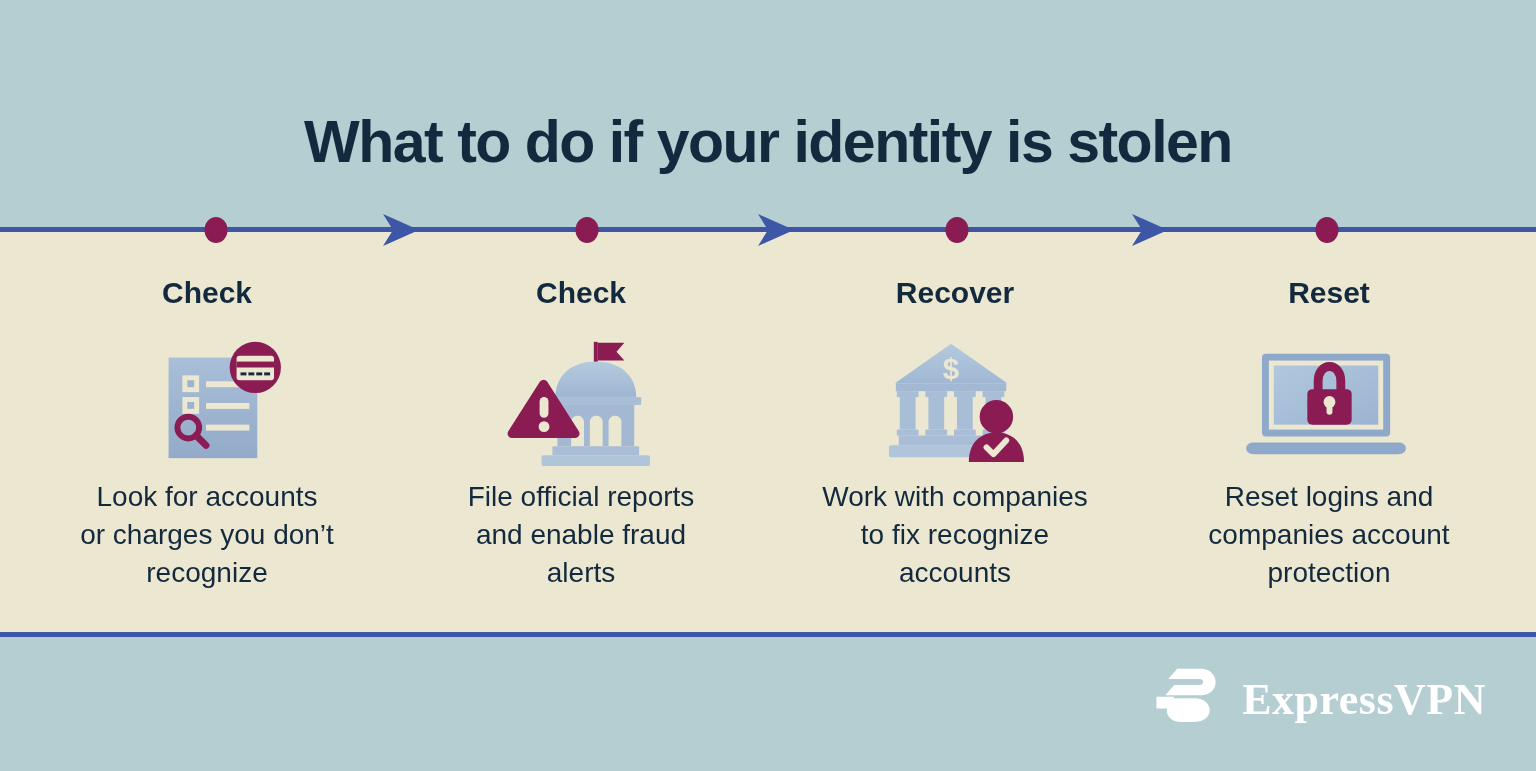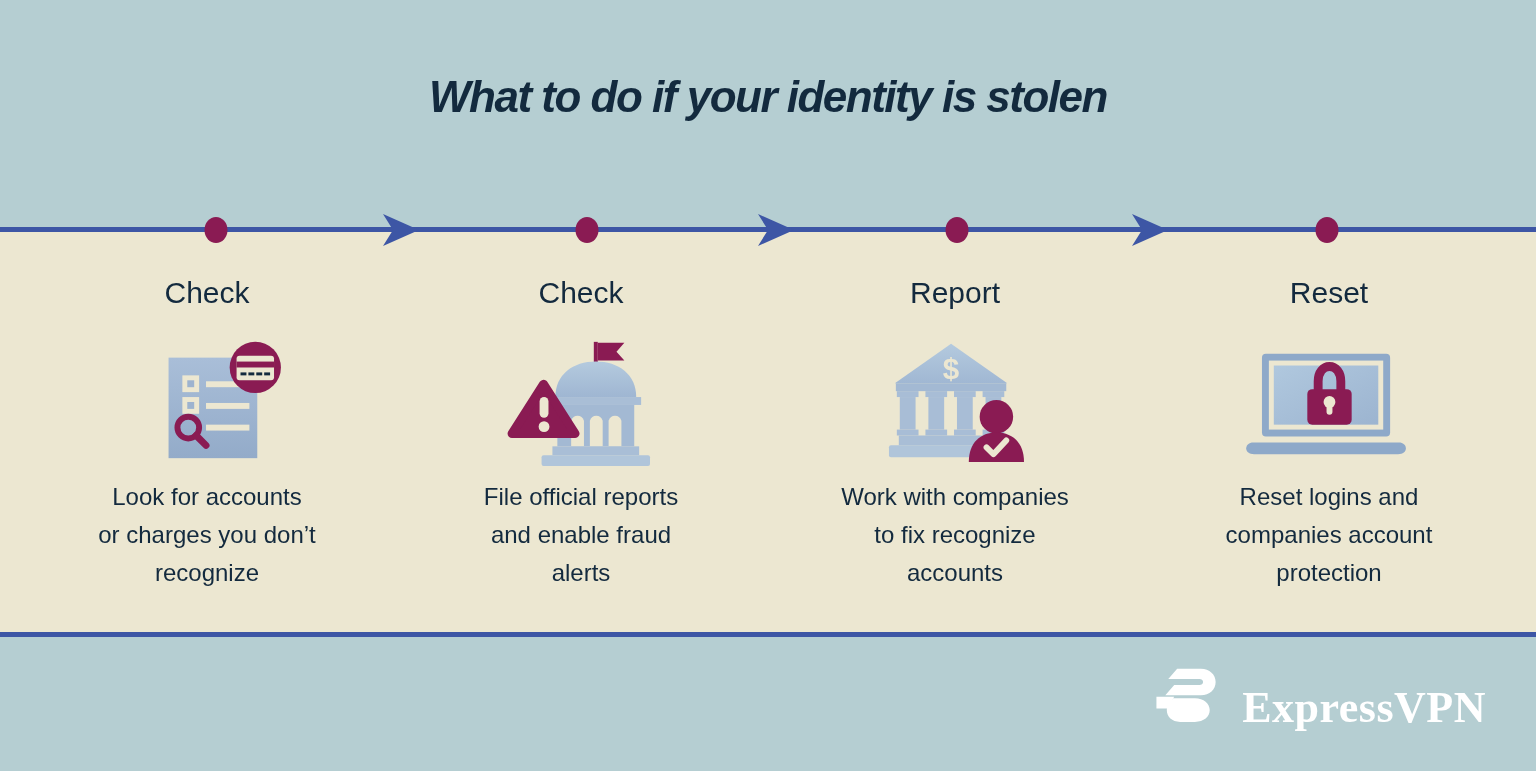--- a/index.html
+++ b/index.html
@@ -7,41 +7,40 @@
 
   .infographic {
     position:relative; width:1536px; height:771px;
     background:var(--cream, #ece7d1); overflow:hidden;
   }
   .section-top {
     position:absolute; top:0; left:0; width:100%; height:230px;
     background:var(--bg_blue, #b5ced2);
   }
   .title {
-    margin:0; padding-top:72px; text-align:center;
-    font-size:44px; font-weight:bold; letter-spacing:-1.5px;
+    margin:0; padding-top:108px; text-align:center;
+    font-size:59px; font-weight:bold; letter-spacing:-1.5px;
     color:var(--ink, #132a3e);
-    font-style:italic;
   }
   .section-mid {
     position:absolute; top:230px; left:0; width:100%; height:402px;
     background:var(--cream, #ece7d1);
   }
   .columns { display:flex; padding:46px 20px 0 20px; }
   .step { flex:1; text-align:center; }
   .step-label {
-    font-size:30px; font-weight:normal; color:var(--ink, #132a3e);
+    font-size:30px; font-weight:bold; color:var(--ink, #132a3e);
   }
   .step-icon {
     height:138px; margin-top:22px;
     display:flex; align-items:center; justify-content:center;
   }
   .step-desc {
     margin:8px auto 0 auto; max-width:330px;
-    font-size:24px; line-height:38px; color:var(--ink, #132a3e);
+    font-size:28px; line-height:38px; color:var(--ink, #132a3e);
     white-space:pre-line;
   }
 
   .timeline-line {
     position:absolute; top:227px; left:0; width:100%; height:5px;
     background:var(--line_blue, #3d56a5); z-index:2;
   }
   .timeline-dot {
     position:absolute; top:217px; width:23px; height:26px;
     border-radius:50%; background:var(--maroon, #8a1b53);
@@ -55,21 +54,21 @@
   .bottom-line {
     position:absolute; top:632px; left:0; width:100%; height:5px;
     background:var(--line_blue, #3d56a5); z-index:2;
   }
   .section-bottom {
     position:absolute; top:637px; left:0; width:100%; height:134px;
     background:var(--bg_blue, #b5ced2);
   }
   .brand {
     position:absolute; right:50px; top:28px;
-    display:flex; align-items:flex-end; gap:16px;
+    display:flex; align-items:center; gap:16px;
   }
   .brand-wordmark {
     font-family:"Liberation Serif", serif; font-weight:bold;
     font-size:44px; color:var(--white, #ffffff); letter-spacing:0.5px;
   }
 </style>
 </head>
 <body>
 
 <div class="infographic">
@@ -160,21 +159,21 @@
             <rect x="43" y="66" width="9" height="21" rx="4.5" fill="var(--cream)"></rect>
             <circle cx="47.5" cy="96" r="5.5" fill="var(--cream)"></circle>
           </svg>
         </div>
         <div class="step-desc">File official reports
 and enable fraud
 alerts</div>
       </div>
 
       <div class="step">
-        <div class="step-label">Report</div>
+        <div class="step-label">Recover</div>
         <div class="step-icon">
           <svg width="168" height="138" viewBox="0 0 170 140">
             <defs>
               <linearGradient id="gb" x1="0" y1="0" x2="0" y2="1">
                 <stop offset="0" stop-color="#b4cade"></stop>
                   <stop offset="1" stop-color="#a0b7d3"></stop>
               </linearGradient>
             </defs>
             <polygon points="81,12 138,52 24,52" fill="url(#gb)"></polygon>
             <text x="81" y="48" font-size="30" font-weight="bold" fill="var(--cream)" text-anchor="middle" font-family="Liberation Sans, sans-serif">$</text>

